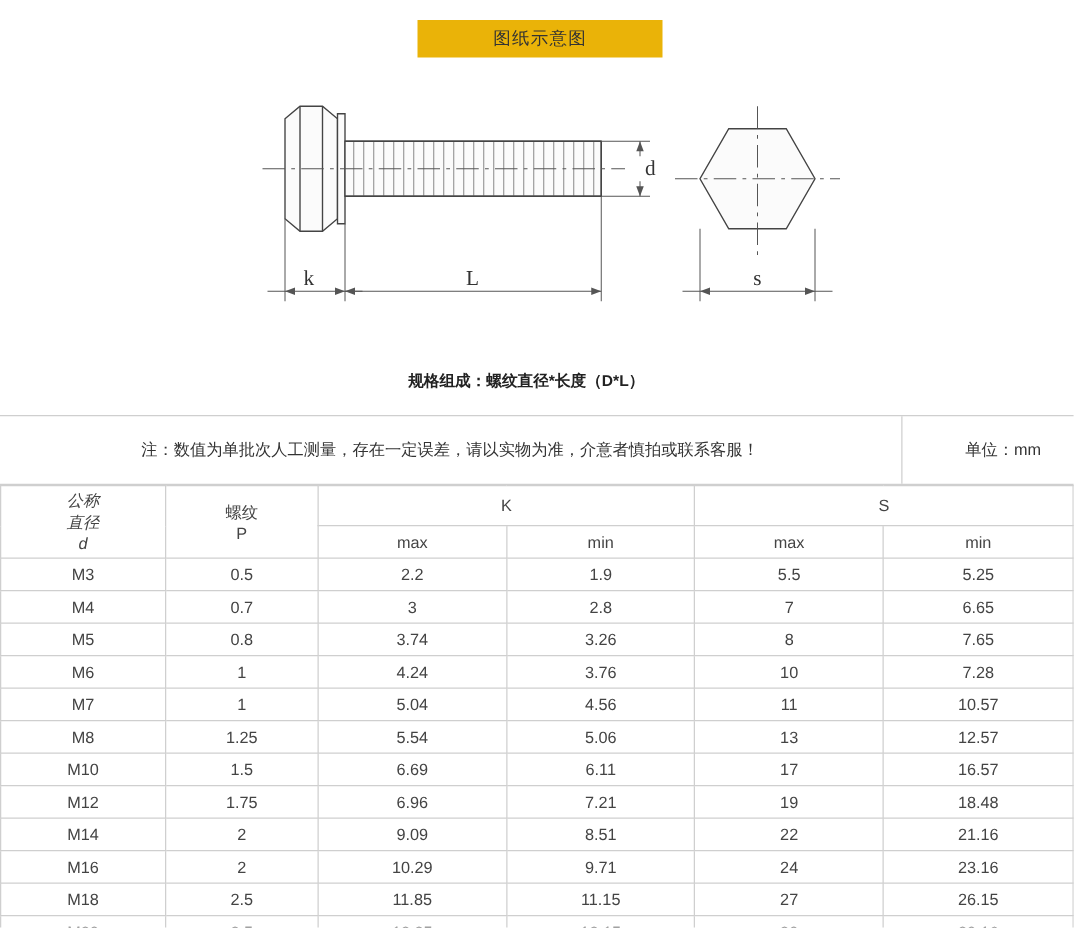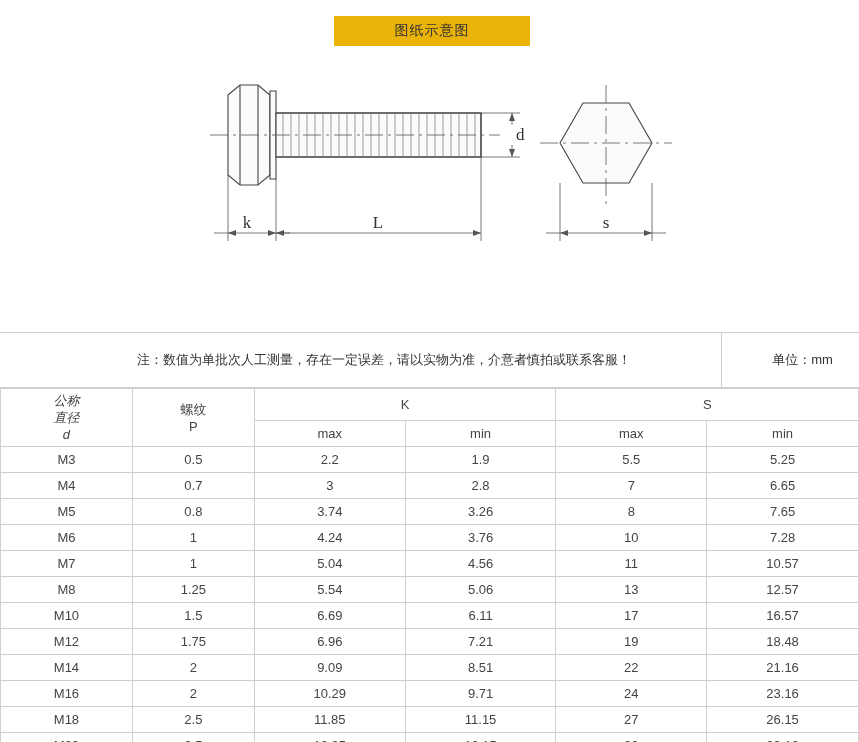--- a/index.html
+++ b/index.html
@@ -79,21 +79,20 @@
     left: 0;
     top: 0;
     width: 720px;
     height: 54px;
     display: flex;
     align-items: center;
     justify-content: center;
     font-size: 13px;
     color: #333;
     white-space: nowrap;
-    padding-left: 24px;
   }
   .note-unit {
     position: absolute;
     left: 721px;
     top: 0;
     width: 138px;
     height: 54px;
     border-left: 1px solid #cfcfcf;
     box-sizing: border-box;
     display: flex;
@@ -237,20 +236,21 @@
       </g>
 
       <text x="516" y="85" font-family="Liberation Serif, serif" font-size="17" fill="#333">d</text>
       <text x="247" y="173" font-family="Liberation Serif, serif" font-size="17" fill="#333" text-anchor="middle">k</text>
       <text x="378" y="173" font-family="Liberation Serif, serif" font-size="17" fill="#333" text-anchor="middle">L</text>
       <text x="606" y="173" font-family="Liberation Serif, serif" font-size="17" fill="#333" text-anchor="middle">s</text>
     </svg>
   </div>
 
   <div class="spec-line">
+    <span>规格组成：螺纹直径*长度（D*L）</span>
     <span class="seg-gap"></span>
   </div>
 
   <div class="note-row">
     <div class="note-text">注：数值为单批次人工测量，存在一定误差，请以实物为准，介意者慎拍或联系客服！</div>
     <div class="note-unit">单位：mm</div>
   </div>
 
   <table class="spec-table">
     <thead>

